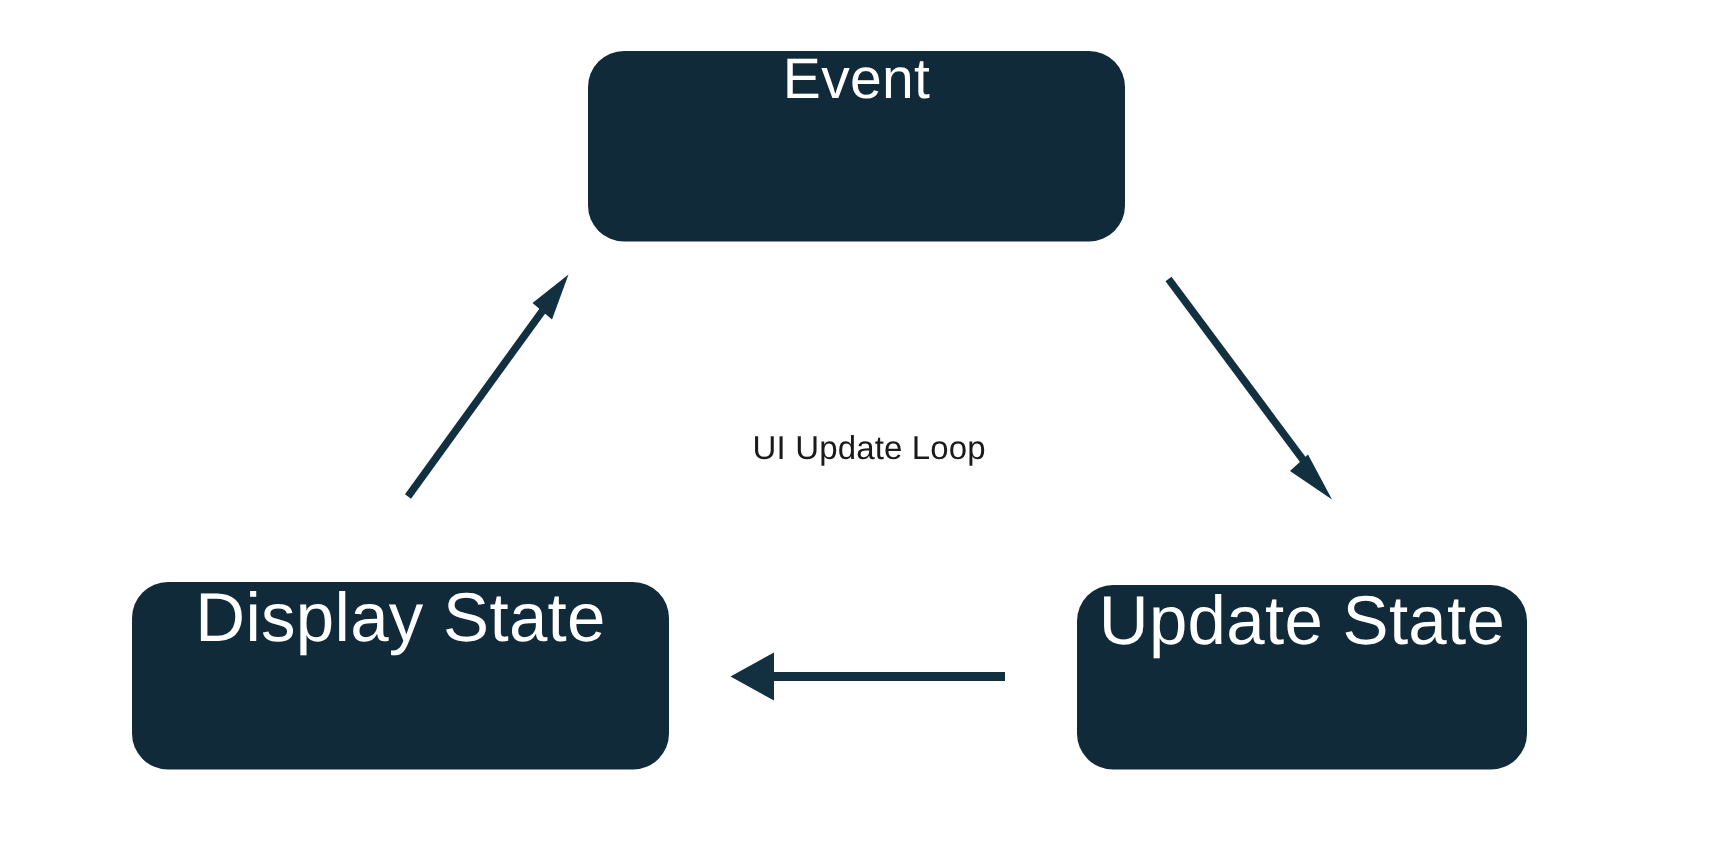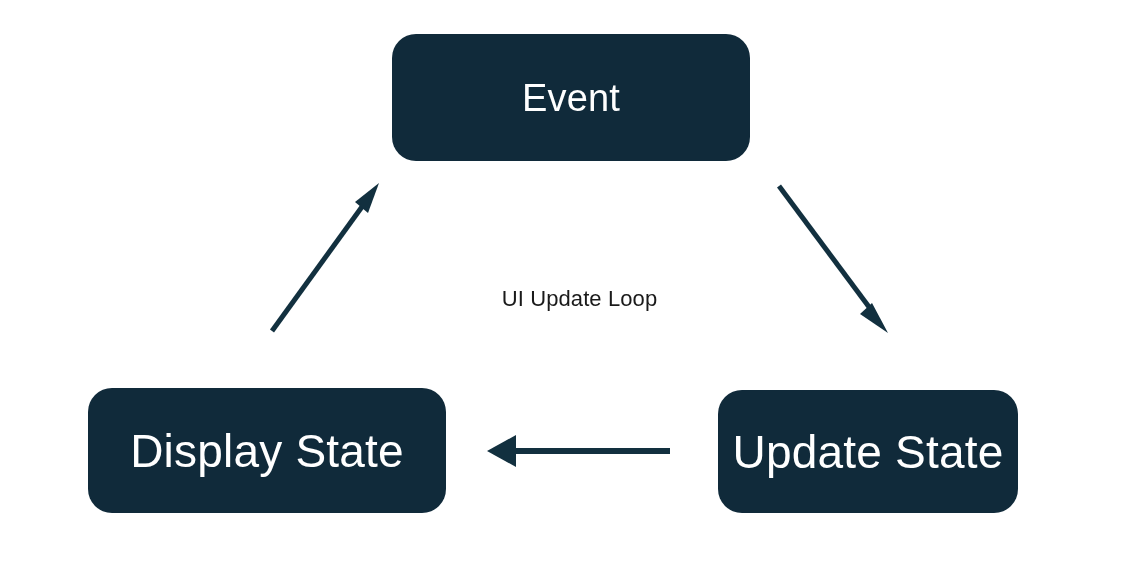--- a/index.html
+++ b/index.html
@@ -15,21 +15,20 @@
   #diagram-canvas {
     position: relative;
     width: 1147px;
     height: 576px;
     background: #ffffff;
     overflow: hidden;
   }
   .node-box {
     position: absolute;
     display: flex;
-    align-items: center;
     justify-content: center;
     box-sizing: border-box;
     background: #102a3a;
     border-radius: 22px;
     color: #ffffff;
   }
   .node-label {
     color: #ffffff;
     font-weight: 400;
     letter-spacing: 0.2px;

